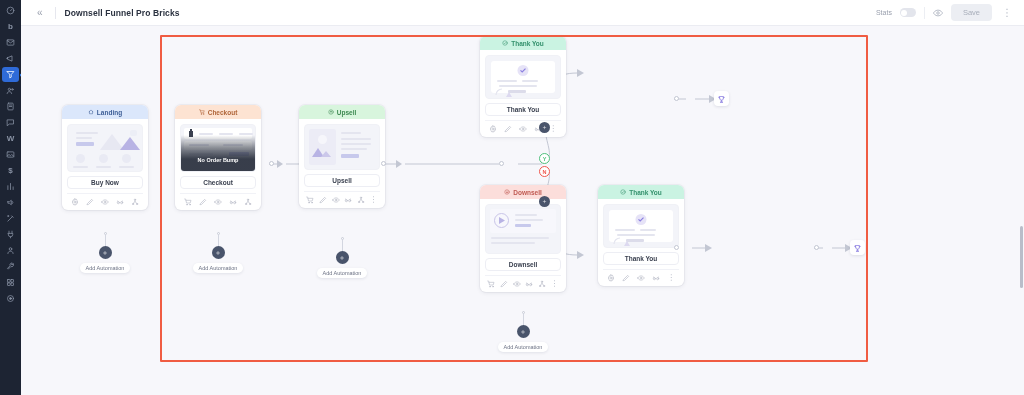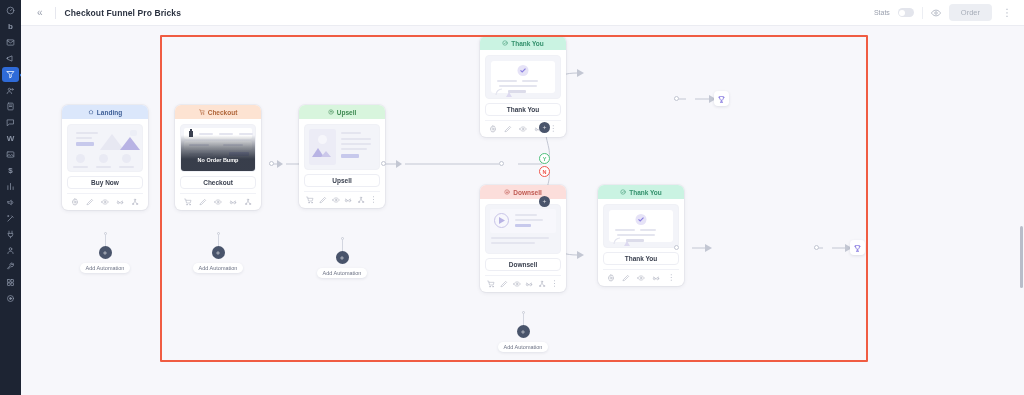--- a/index.html
+++ b/index.html
@@ -307,32 +307,32 @@
             <circle cx="12" cy="12" r="8"></circle>
             <circle cx="12" cy="12" r="2.5" fill="currentColor"></circle>
           </svg>
         </span>
       </div>
     </div>
 
   <div id="topbar">
     <div id="collapse-btn">«</div>
     <div id="bar-divider"></div>
-    <div id="page-title">Checkout Funnel Pro Bricks</div>
+    <div id="page-title">Downsell Funnel Pro Bricks</div>
     <div id="topbar-right">
       <span id="stats-label">Stats</span>
       <div id="stats-toggle"></div>
       <div class="tb-sep"></div>
       <div class="tb-icon">
         <svg viewBox="0 0 24 24" fill="none" stroke="currentColor" stroke-width="2">
           <path d="M1 12s4-7 11-7 11 7 11 7-4 7-11 7-11-7-11-7z"></path>
             <circle cx="12" cy="12" r="3"></circle>
         </svg>
       </div>
-      <button id="save-btn">Order</button>
+      <button id="save-btn">Save</button>
       <div id="more-btn">⋮</div>
     </div>
   </div>
 
   <div id="canvas">
     <div id="flow">
       <svg id="wires" viewBox="0 0 1003 369">
         <g stroke="#c3c7d3" stroke-width="1" fill="none">
           <path d="M248 138 H256"></path>
           <path d="M265 138 H360"></path>

